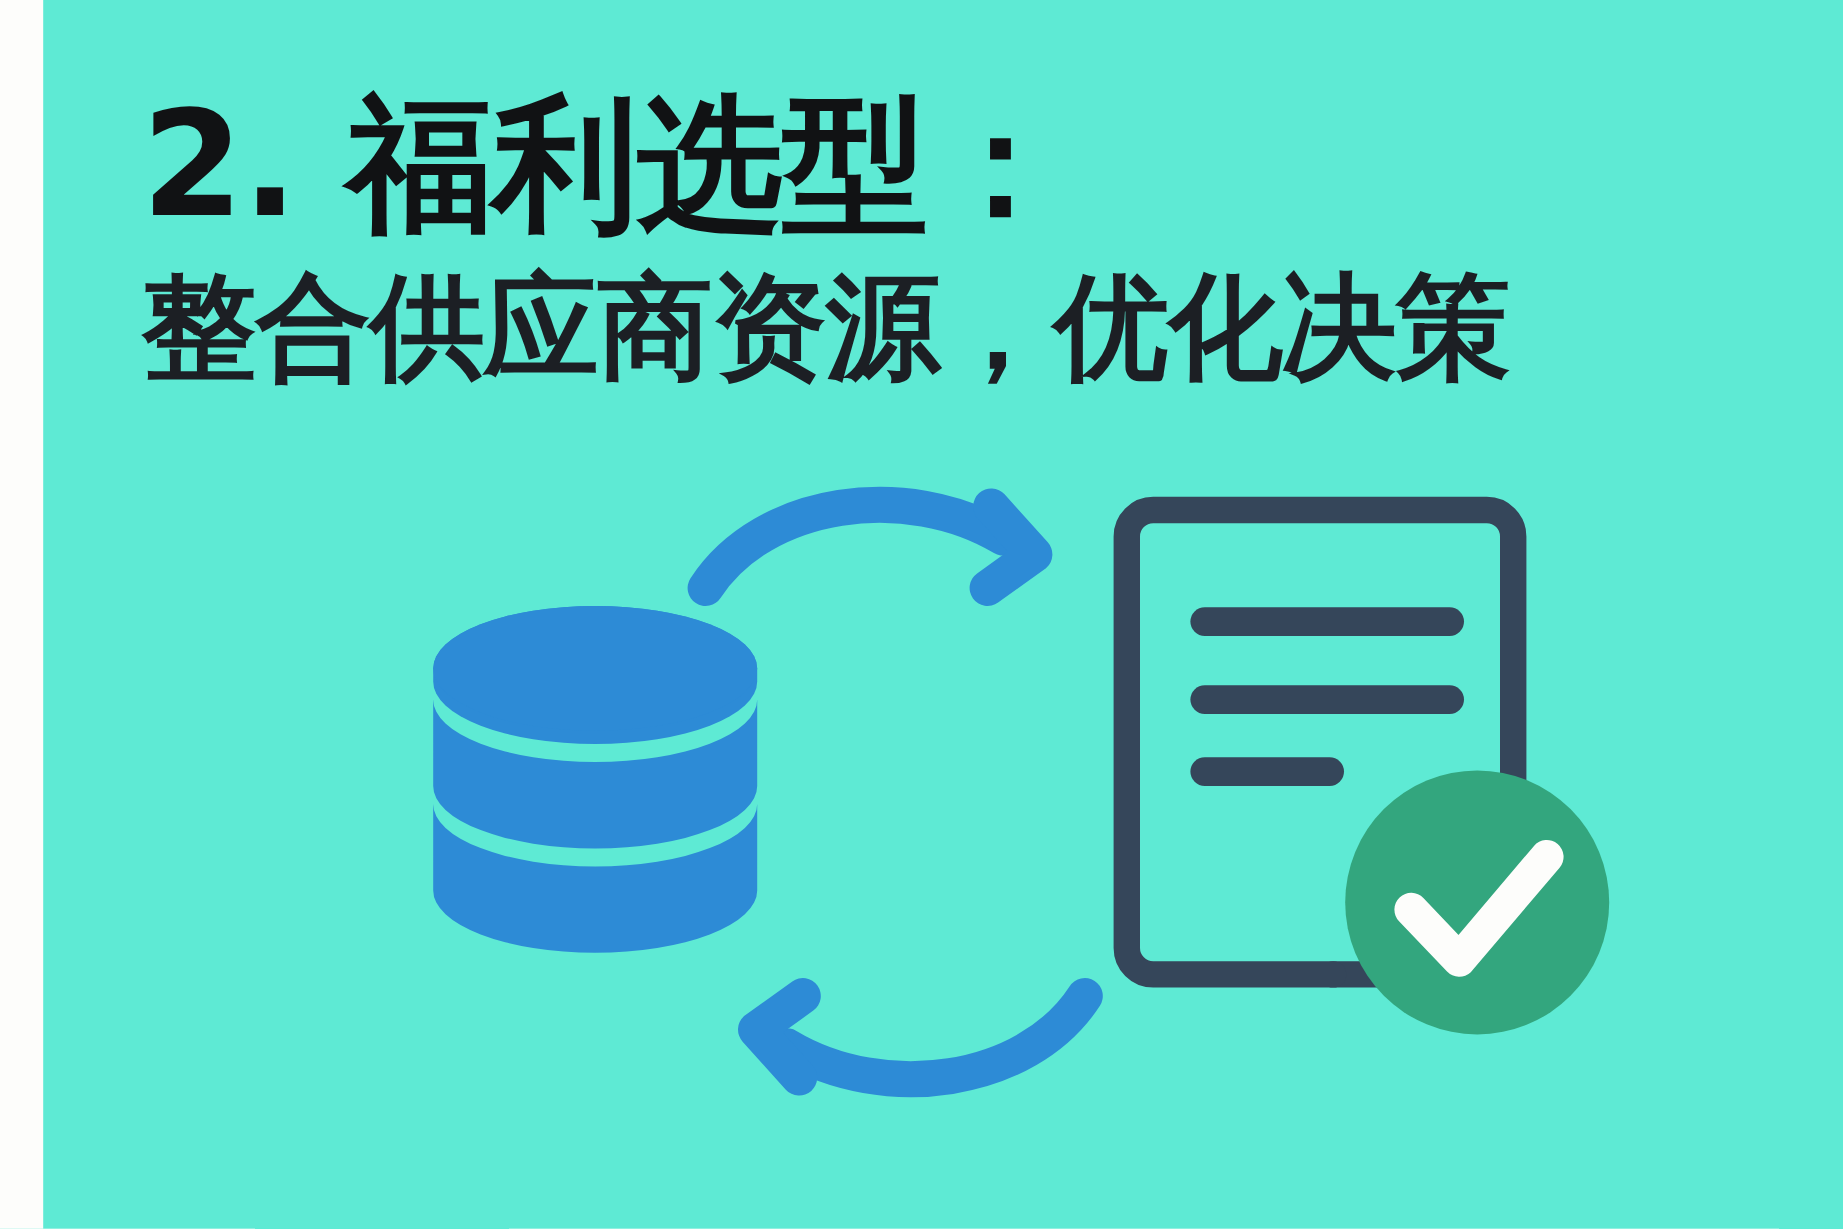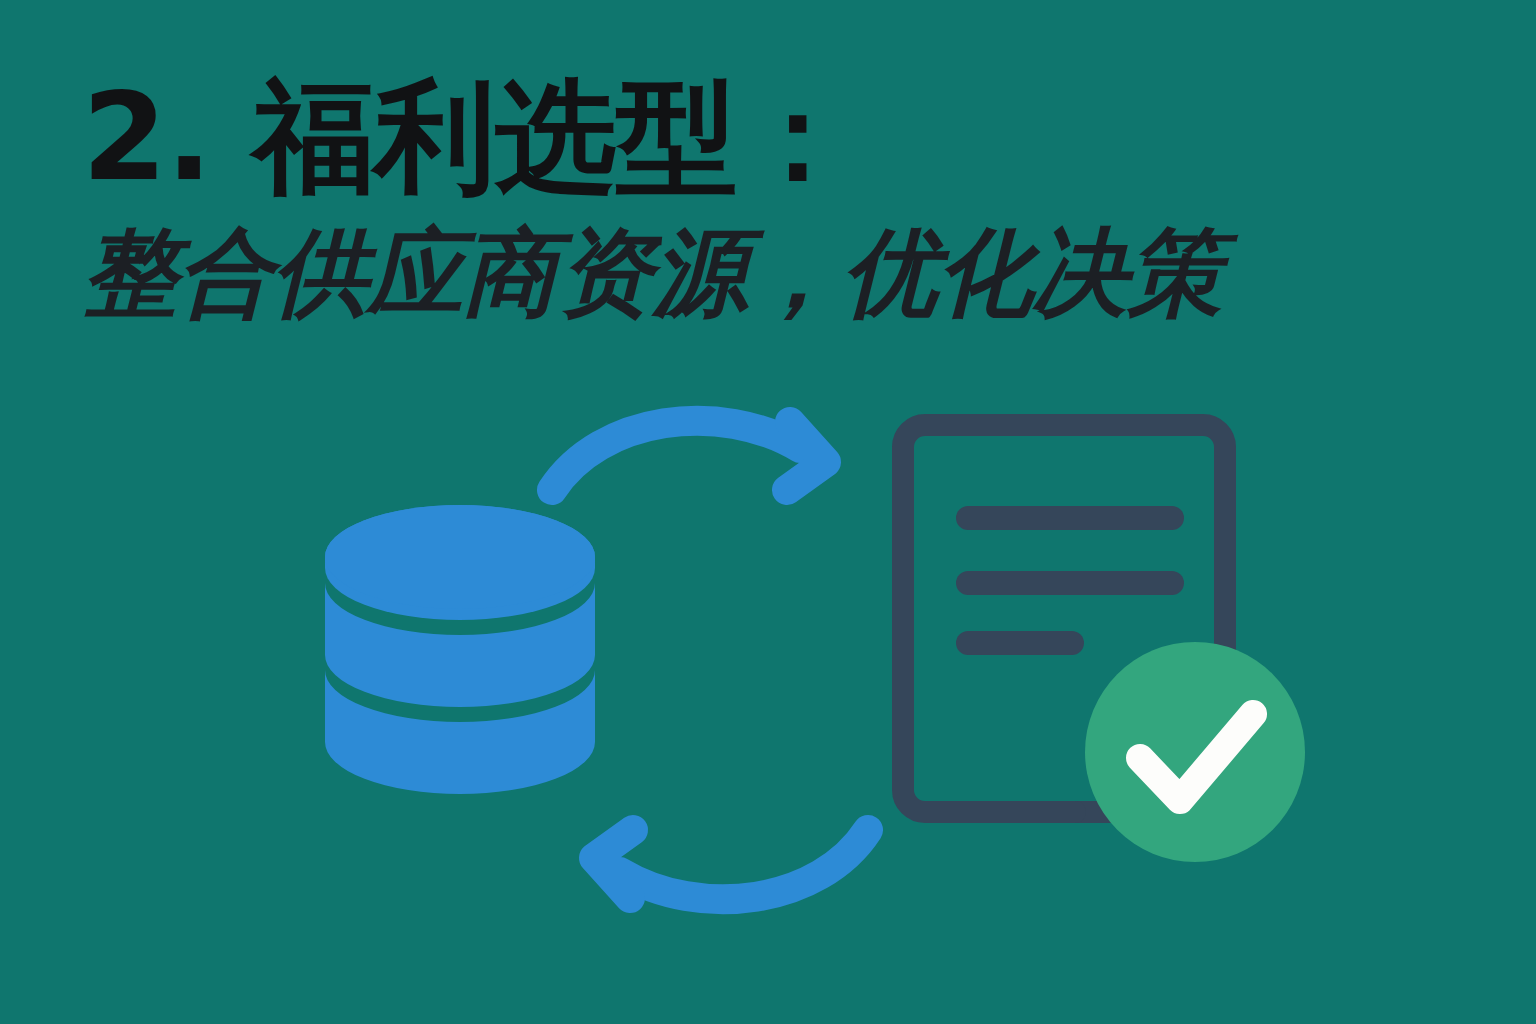--- a/index.html
+++ b/index.html
@@ -12,21 +12,22 @@
     height: 1024px;
     background: #fdfdfb;
     font-family: "DejaVu Sans", "Liberation Sans", sans-serif;
     overflow: hidden;
     position: relative;
   }
 
   .slide {
     position: absolute;
     inset: 0;
-    background: #0f766e;
+    background: #5eead4;
+    margin-left: 36px;
   }
 
   
   .heading-block {
     position: absolute;
     left: 82px;
     top: 72px;
     width: 1340px;
   }
 
@@ -45,21 +46,20 @@
   .slide-subtitle {
     font-family: "DejaVu Sans", "Liberation Sans", sans-serif;
     font-size: 96px;
     font-weight: 700;
     line-height: 1.16;
     color: #1c1f24;
     letter-spacing: -1px;
     white-space: nowrap;
     margin: 14px 0 0 0;
     padding: 0;
-    font-style: italic;
   }
 
   
   .illustration {
     position: absolute;
     left: 0;
     top: 380px;
     width: 1536px;
     height: 580px;
   }

